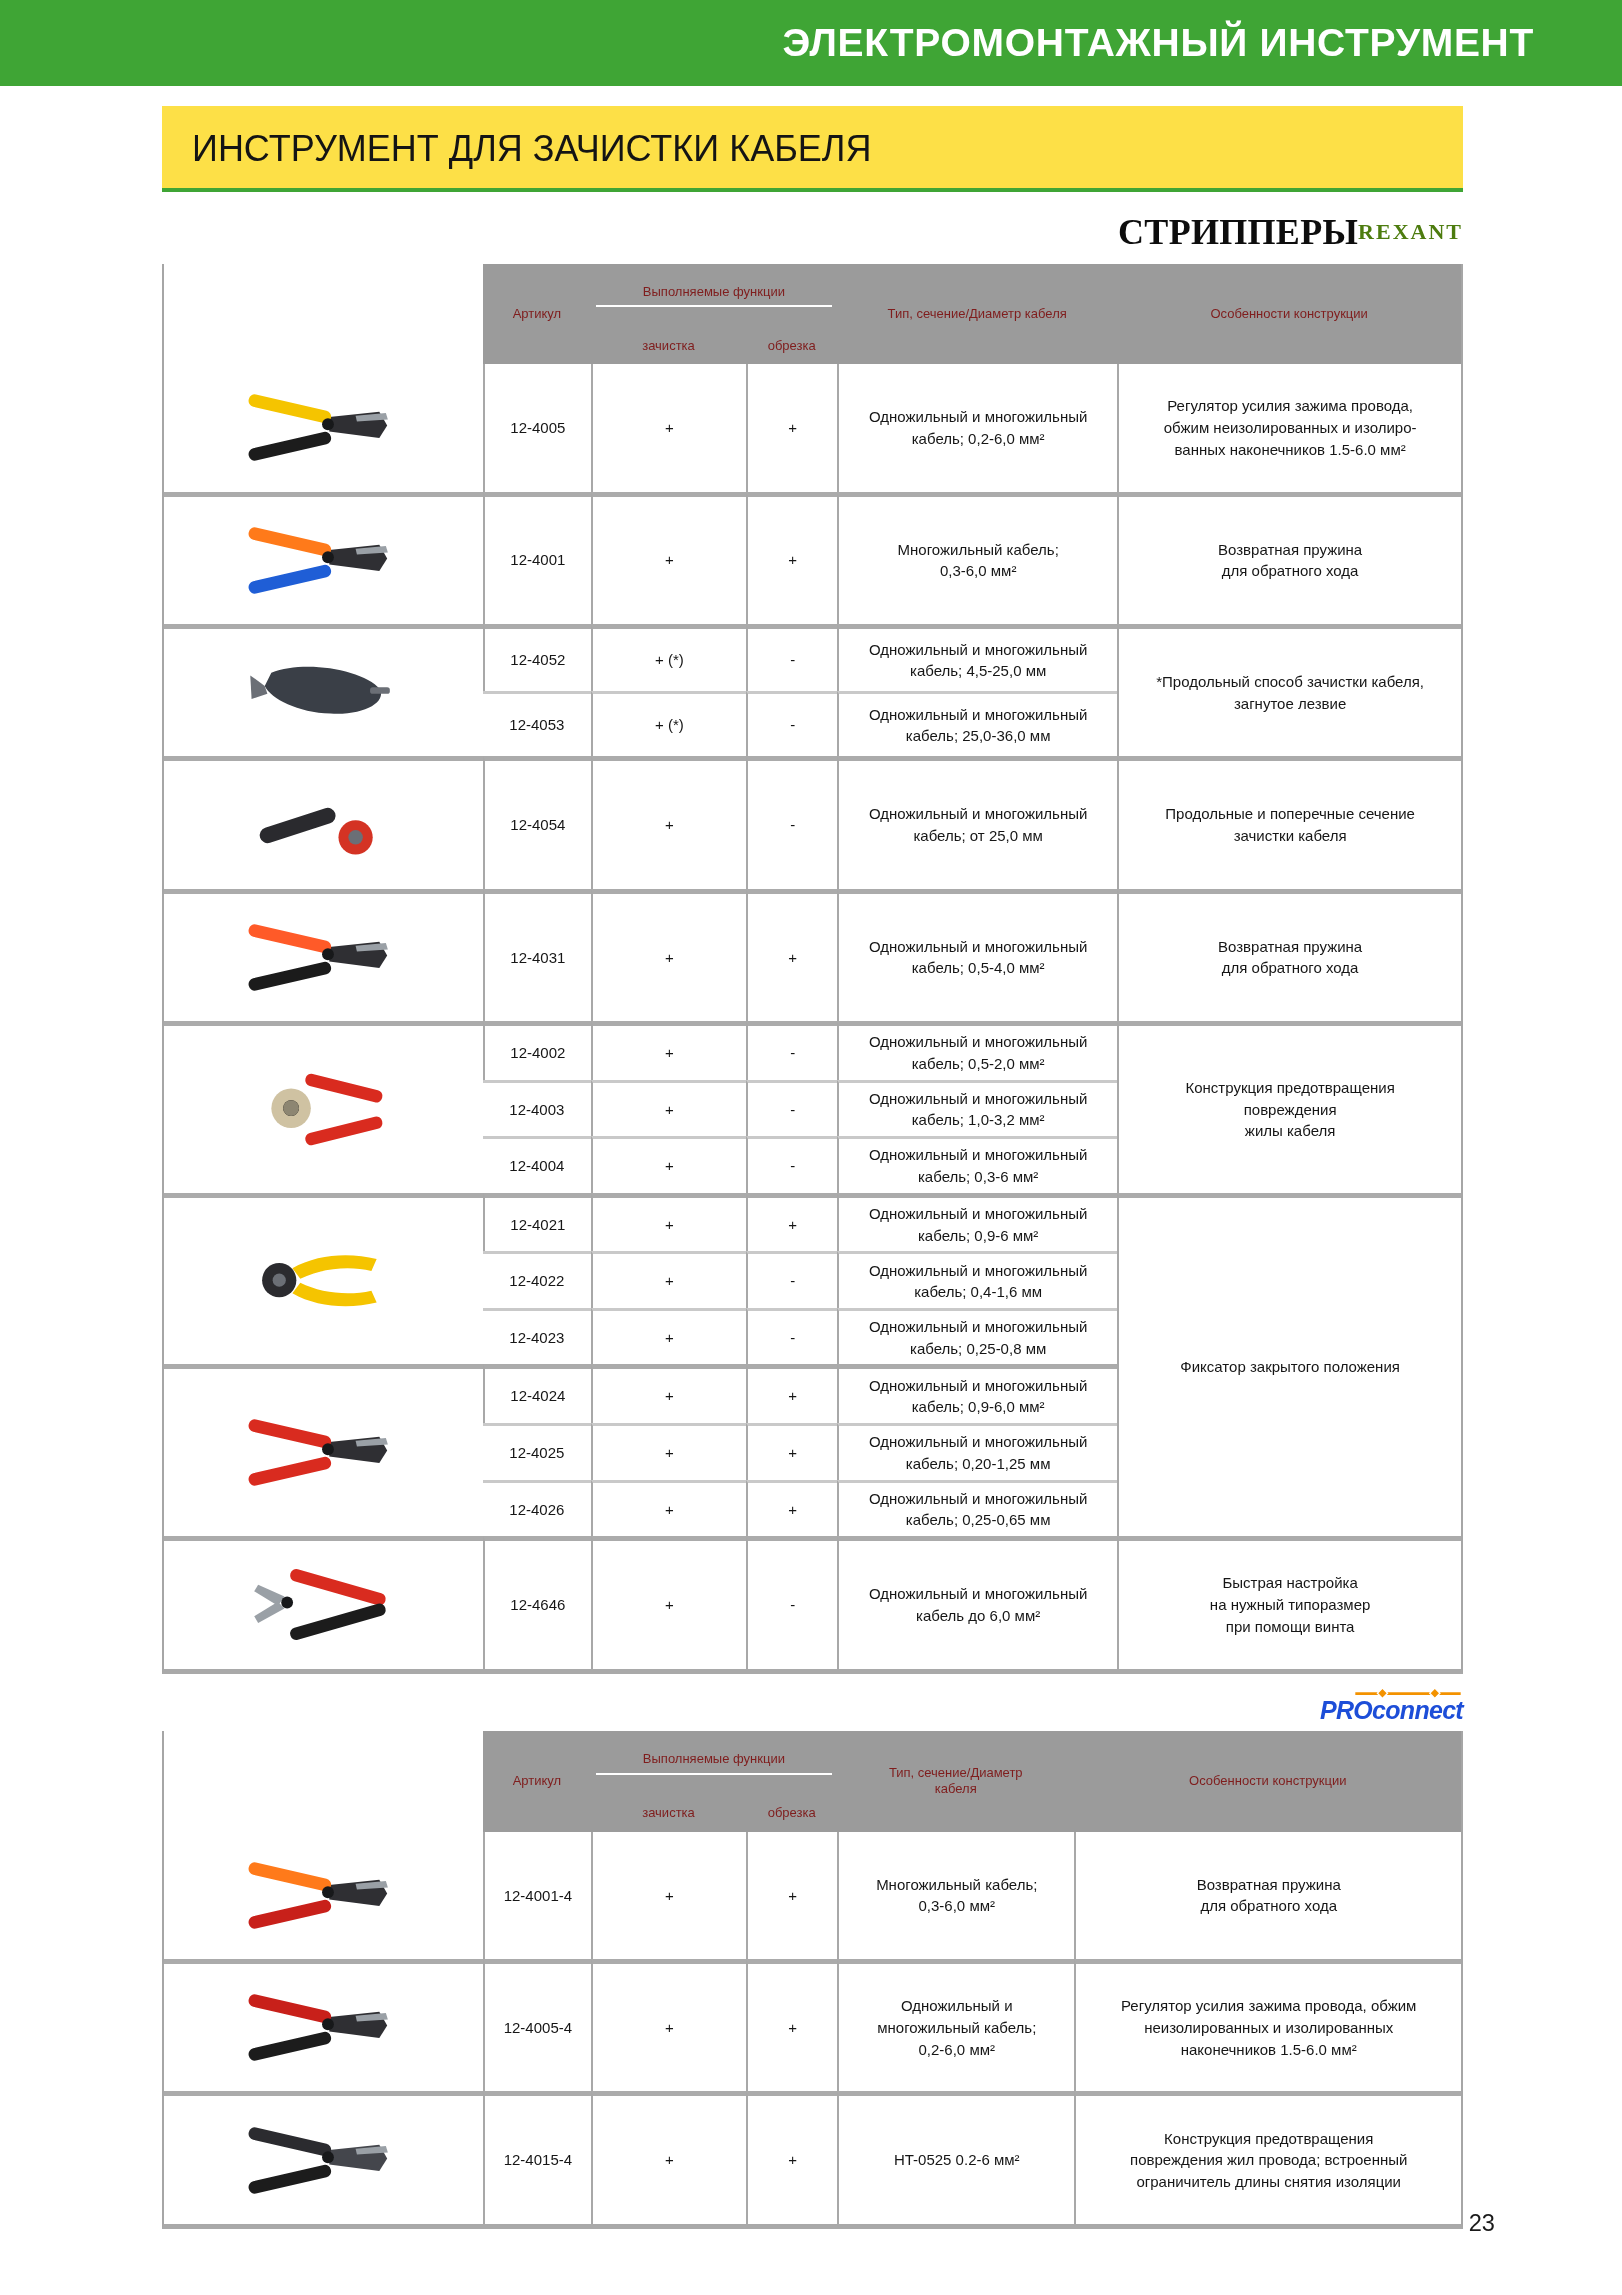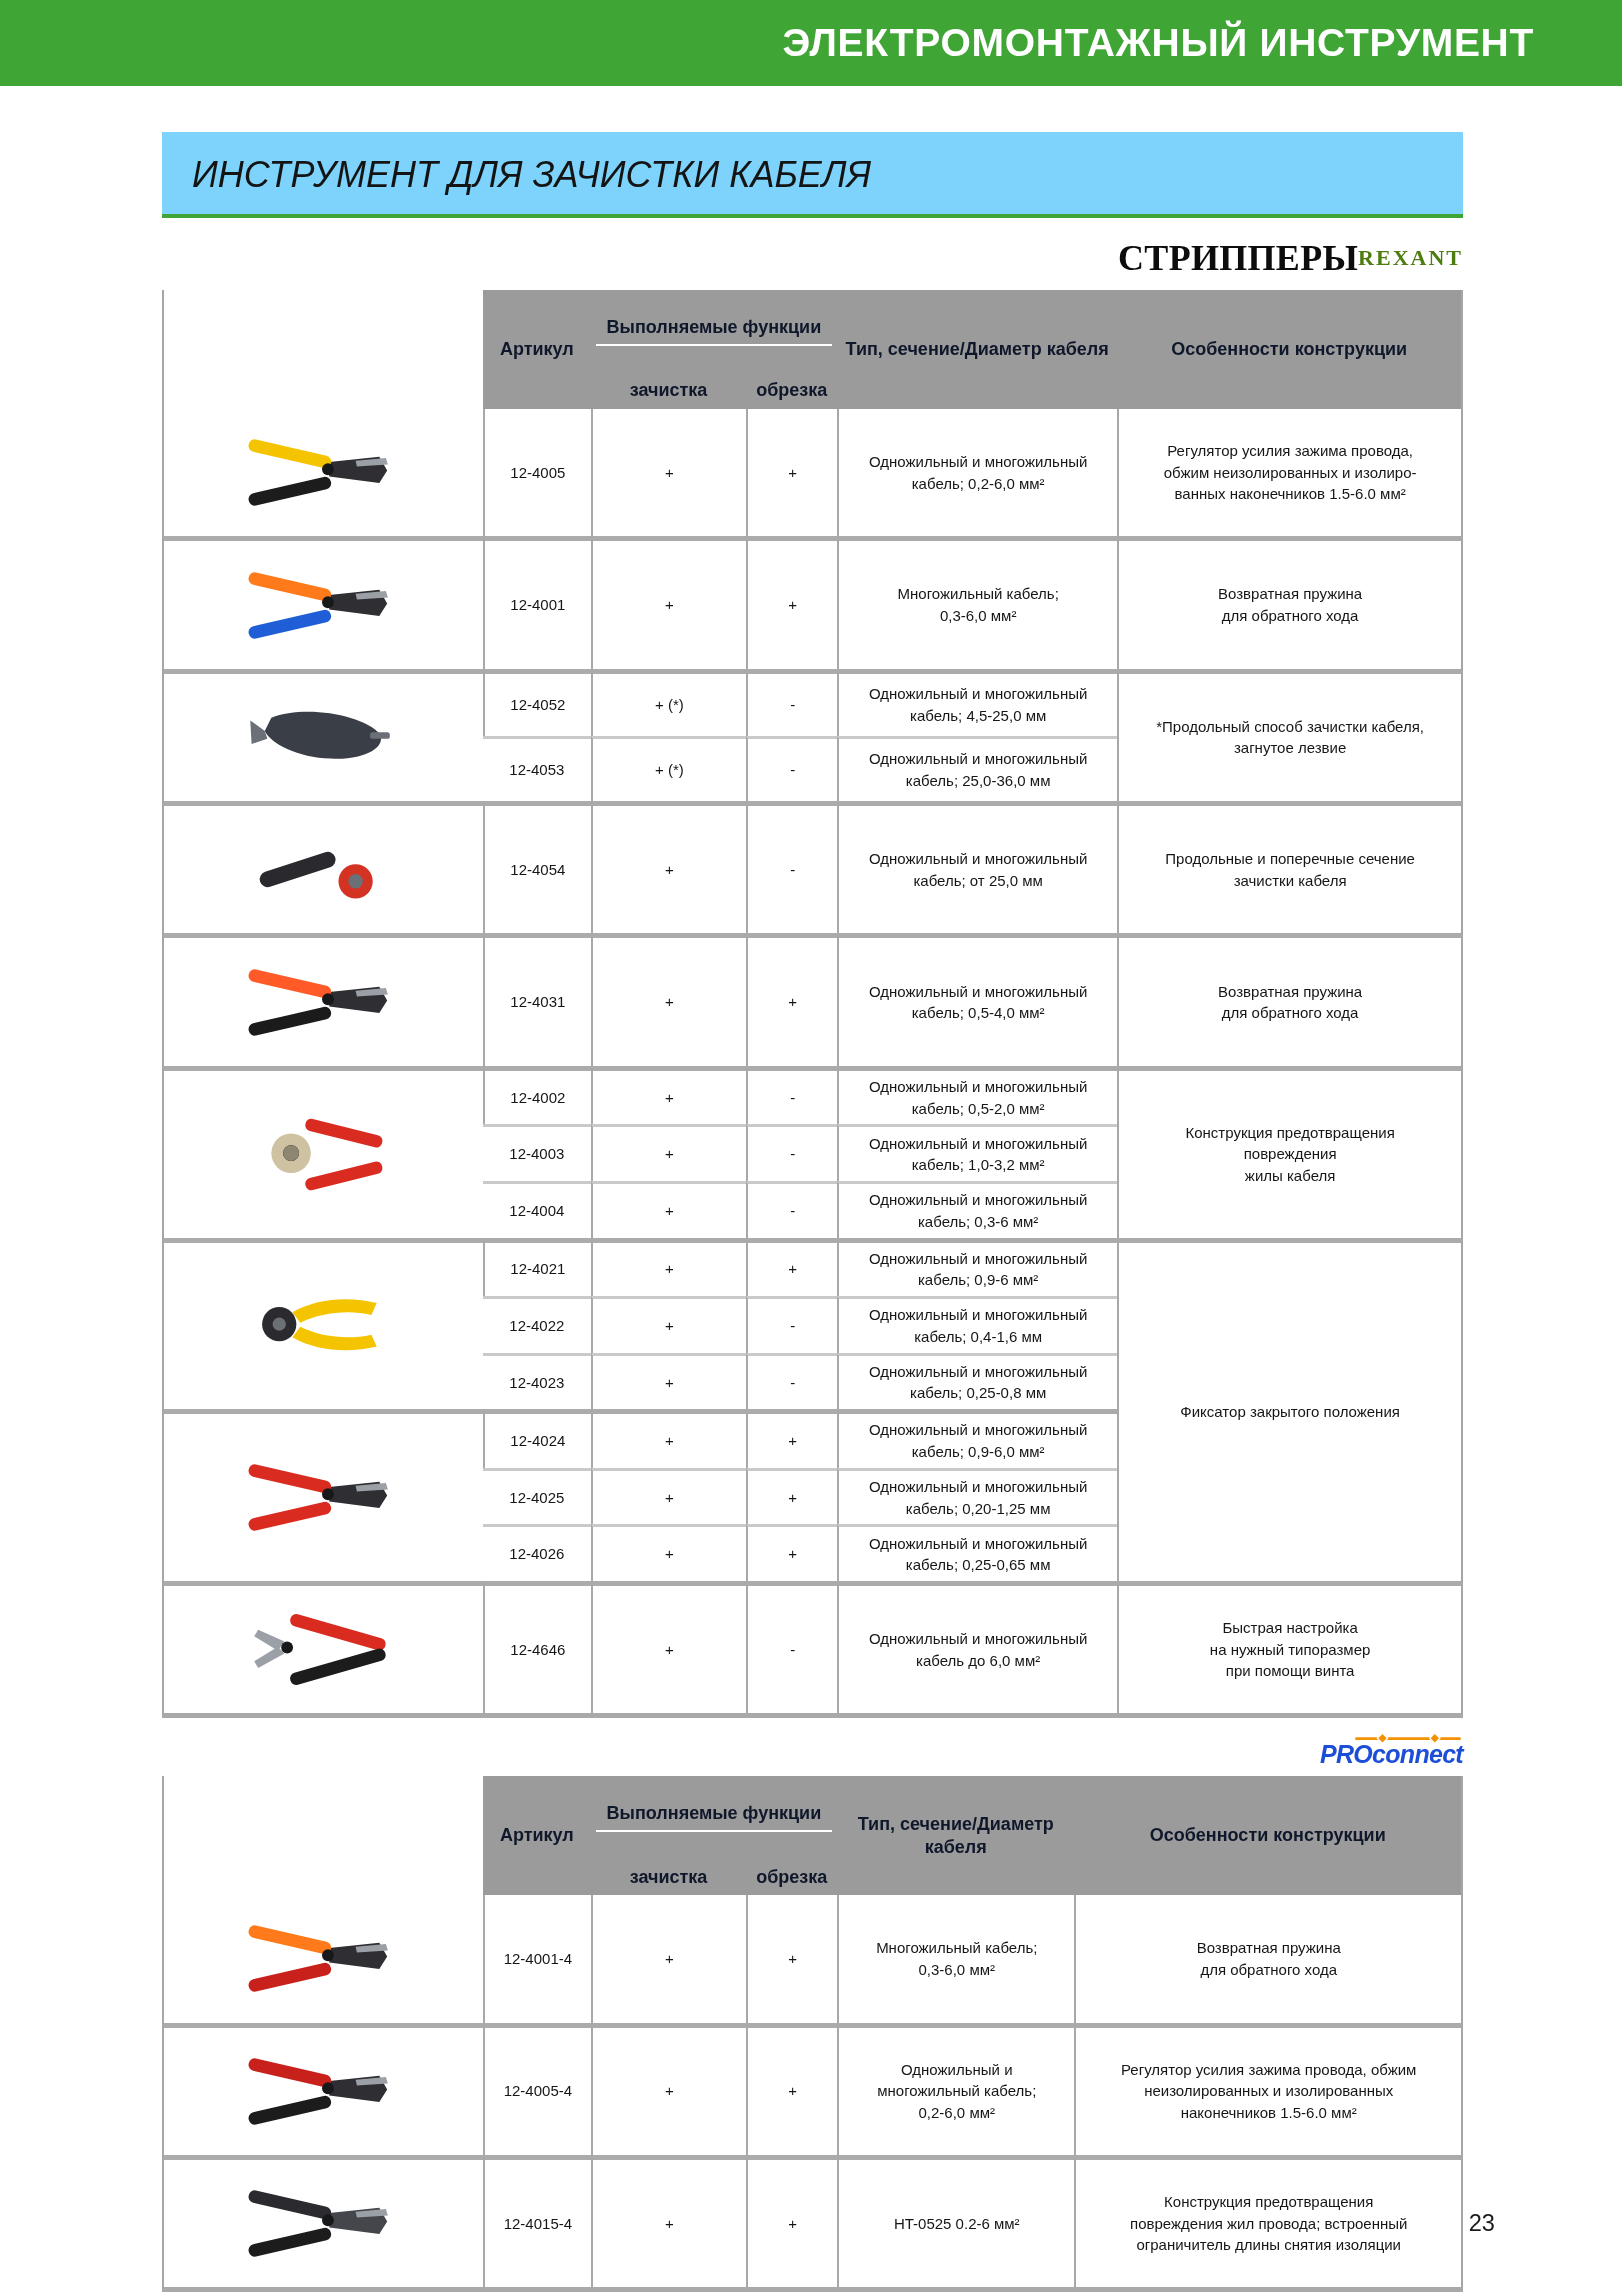--- a/index.html
+++ b/index.html
@@ -6,29 +6,29 @@
   body{
     width:1623px;height:2295px;position:relative;overflow:hidden;
     background:#ffffff;font-family:"Liberation Sans",sans-serif;color:#161616;
   }
   
   .banner{height:86px;background:#3fa535;display:flex;align-items:center;justify-content:flex-end;
     padding-right:89px;box-sizing:border-box;}
   .banner-title{color:#ffffff;font-size:39px;font-weight:700;letter-spacing:0.7px;white-space:nowrap;}
   
   .content{margin:0 160px 0 162px;}
-  .section-box{background:#7dd3fc;border-bottom:4.6px solid #3fa535;margin-top:46px;
-    padding:19.6px 26px 17px 30px;font-size:36px;line-height:1.25;color:#141414;white-space:pre-line;font-style:italic;}
+  .section-box{background:#fde047;border-bottom:4.6px solid #3fa535;margin-top:20px;
+    padding:19.6px 26px 17px 30px;font-size:36px;line-height:1.25;color:#141414;white-space:pre-line;}
   .sub-row{display:flex;justify-content:flex-end;align-items:center;margin:19.6px 0 10.5px 0;font-family:Liberation Serif, serif;}
   .sub-row h2{margin:0;font-size:36px;font-weight:800;letter-spacing:0.3px;color:#0d0d0d;}
   .rexant{color:#4d7c0f;font-size:22px;font-weight:800;letter-spacing:2px;font-style:normal;}
   
   .tbl-wrap{border:2px solid #a6a6a6;border-top:none;border-bottom:5.9px solid #a9a9a9;}
   table{width:100%;border-collapse:separate;border-spacing:0;table-layout:fixed;}
-  th{background:#9b9b9b;color:#0f172a;font-weight:700;font-size:18px;padding:3.9px 5.2px;
+  th{background:#9b9b9b;color:#7f1d1d;font-weight:400;font-size:13px;padding:3.9px 5.2px;
      text-align:center;vertical-align:middle;white-space:pre-line;line-height:1.25;}
   th.img-head{background:#ffffff;}
   .t1 thead tr:first-child th{height:34px;}
   .t1 thead tr:last-child th{height:29px;}
   .th-func .func-label{display:block;width:100%;border-bottom:2px solid #ffffff;padding-bottom:5.2px;}
   td{border-left:2px solid #a8a8a8;border-top:3.3px solid #c9c9c9;padding:5.2px 6.5px;height:42px;
      text-align:center;vertical-align:middle;font-size:15px;line-height:21.6px;white-space:pre-line;
      background:#ffffff;box-sizing:content-box;}
   td:first-child{border-left:none;margin-top:12px;}
   tr.r-first td{border-top:none;}

